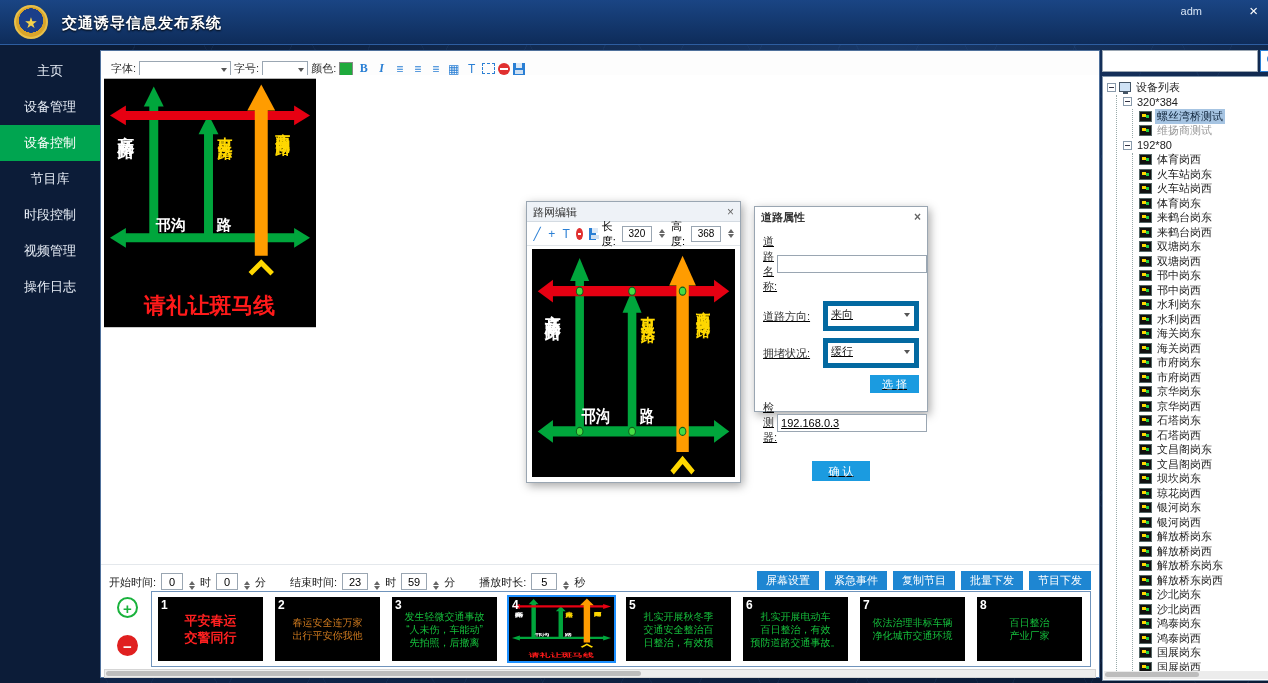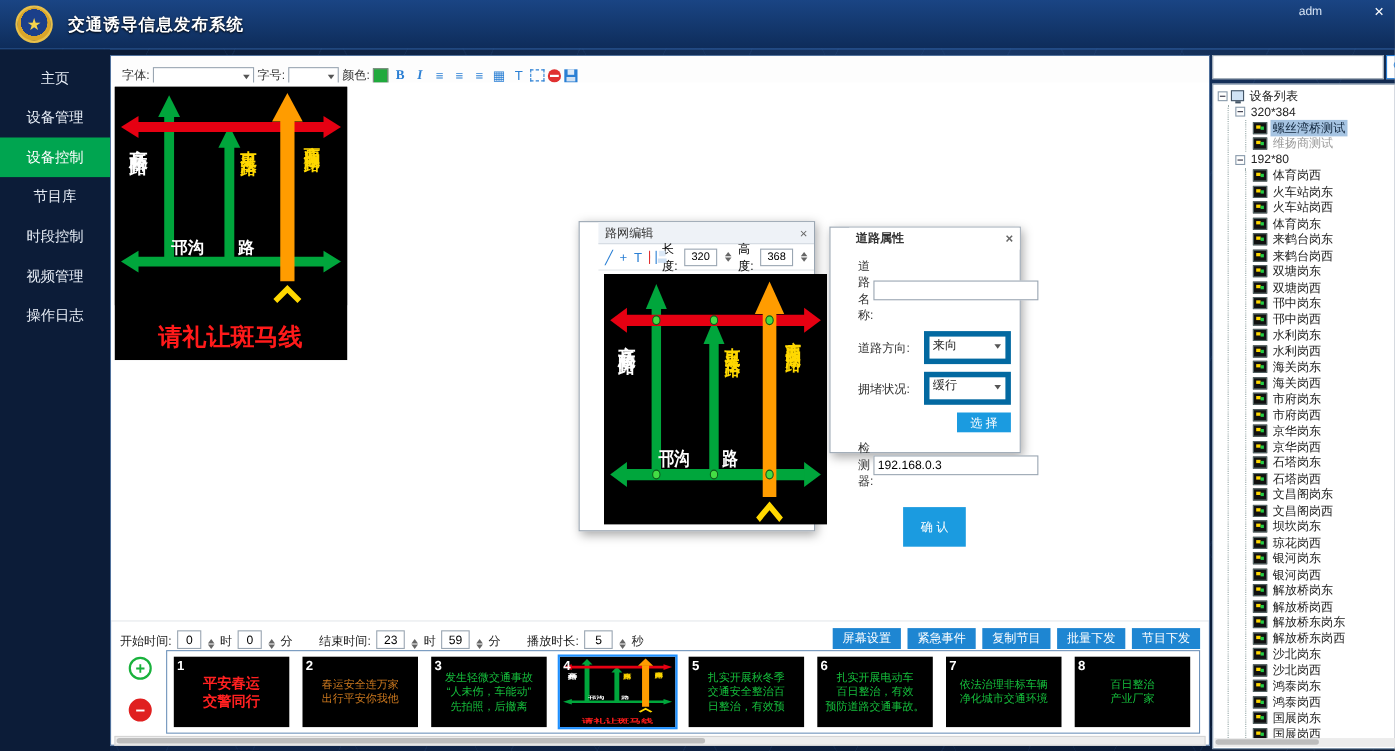--- a/index.html
+++ b/index.html
@@ -56,45 +56,45 @@
   .icon-disk::after { content:""; position:absolute; left:3px; top:0; width:6px; height:5px; background:#dce9f7; }
   .icon-disk::before { content:""; position:absolute; left:2px; bottom:1px; width:8px; height:4px; background:#cfe0f2; }
 
   .canvas { position:absolute; left:0; top:24px; right:0; height:489px; background:#fff; }
   .sign-preview { position:absolute; left:3px; top:3px; }
   text.vlab { writing-mode:vertical-rl; text-orientation:upright; letter-spacing:3px; font-weight:bold;
     font-family:"Liberation Sans","DejaVu Sans",sans-serif; }
   svg text { font-family:"Liberation Sans","DejaVu Sans",sans-serif; }
 
   
-  .dialog { position:absolute; background:#fff; border:1px solid #9aa6b2; box-shadow:2px 3px 9px rgba(0,0,0,.35); font-size:11px;padding-left:17px; }
+  .dialog { position:absolute; background:#fff; border:1px solid #9aa6b2; box-shadow:2px 3px 9px rgba(0,0,0,.35); font-size:11px; }
   .dlg-title { height:20px; line-height:20px; padding:0 6px; background:#eef2f7; border-bottom:1px solid #d4dbe2;
     color:#333; display:flex; justify-content:space-between; align-items:center; }
   .dlg-close { color:#666; cursor:pointer; font-size:12px; }
   .editor { left:425px; top:126px; width:215px; height:282px; }
   .editor-tools { height:24px; display:flex; align-items:center; gap:6px; padding:0 6px; border-bottom:1px solid #e2e6ea; }
   .num-box { width:30px; height:16px; border:1px solid #9aa6b2; font-size:10px; text-align:center; }
   .spin { display:inline-flex; flex-direction:column; justify-content:center; gap:1px; margin-left:1px; }
   .sp-up { width:0; height:0; border-left:3px solid transparent; border-right:3px solid transparent; border-bottom:4px solid #666; cursor:pointer; }
   .sp-dn { width:0; height:0; border-left:3px solid transparent; border-right:3px solid transparent; border-top:4px solid #666; cursor:pointer; }
   .editor-body { padding:3px 5px; }
   .handle { fill:#44dd44; stroke:#0c5c1c; stroke-width:1; }
 
   .props { left:653px; top:131px; width:174px; height:206px; padding-bottom:6px; }
   .props .dlg-title { background:#fff; border-bottom:none; font-weight:bold; }
-  .prow { display:flex; align-items:center; padding:0 8px; margin-top:7px; }
+  .prow { display:flex; align-items:center; padding:0 8px; margin-top:7px;text-decoration:underline; }
   .plabel { width:60px; color:#333; }
   .pinput { flex:1; height:18px; border:1px solid #9aa6b2; font-size:11px; padding:0 3px; font-family:inherit; }
   .psel { flex:1; height:30px; border:5px solid #0369a1; position:relative; line-height:17px; padding:0 3px; color:#222; }
   .psel::after { content:""; position:absolute; right:4px; top:7px;
     border-left:3px solid transparent; border-right:3px solid transparent; border-top:4px solid #555; }
   .btn-blue { background:#1b9be0; color:#fff; border:none; font-size:11px; height:18px; padding:0 12px; cursor:pointer; font-family:inherit; }
   .prow.right { justify-content:flex-end; }
   .prow.center { justify-content:center; margin-top:16px; }
-  .prow.center .btn-blue { height:36px; padding:0 16px; }
+  .prow.center .btn-blue { height:20px; padding:0 16px; }
 
   
   .time-row { position:absolute; left:0; right:0; top:513px; height:26px; display:flex; align-items:flex-end;
     gap:5px; padding:0 8px; font-size:11px; color:#222; border-top:1px solid #e4e8ec; }
   .t-num { width:22px; height:17px; border:1px solid #9aa6b2; text-align:center; font-size:11px; font-family:inherit; }
   .t-wide { width:26px; }
   .gap { width:14px; }
   .actions { margin-left:auto; display:flex; gap:6px; }
   .act-btn { background:#1e86d2; color:#fff; border:none; height:19px; padding:0 9px; font-size:11px; cursor:pointer; font-family:inherit; }
 

